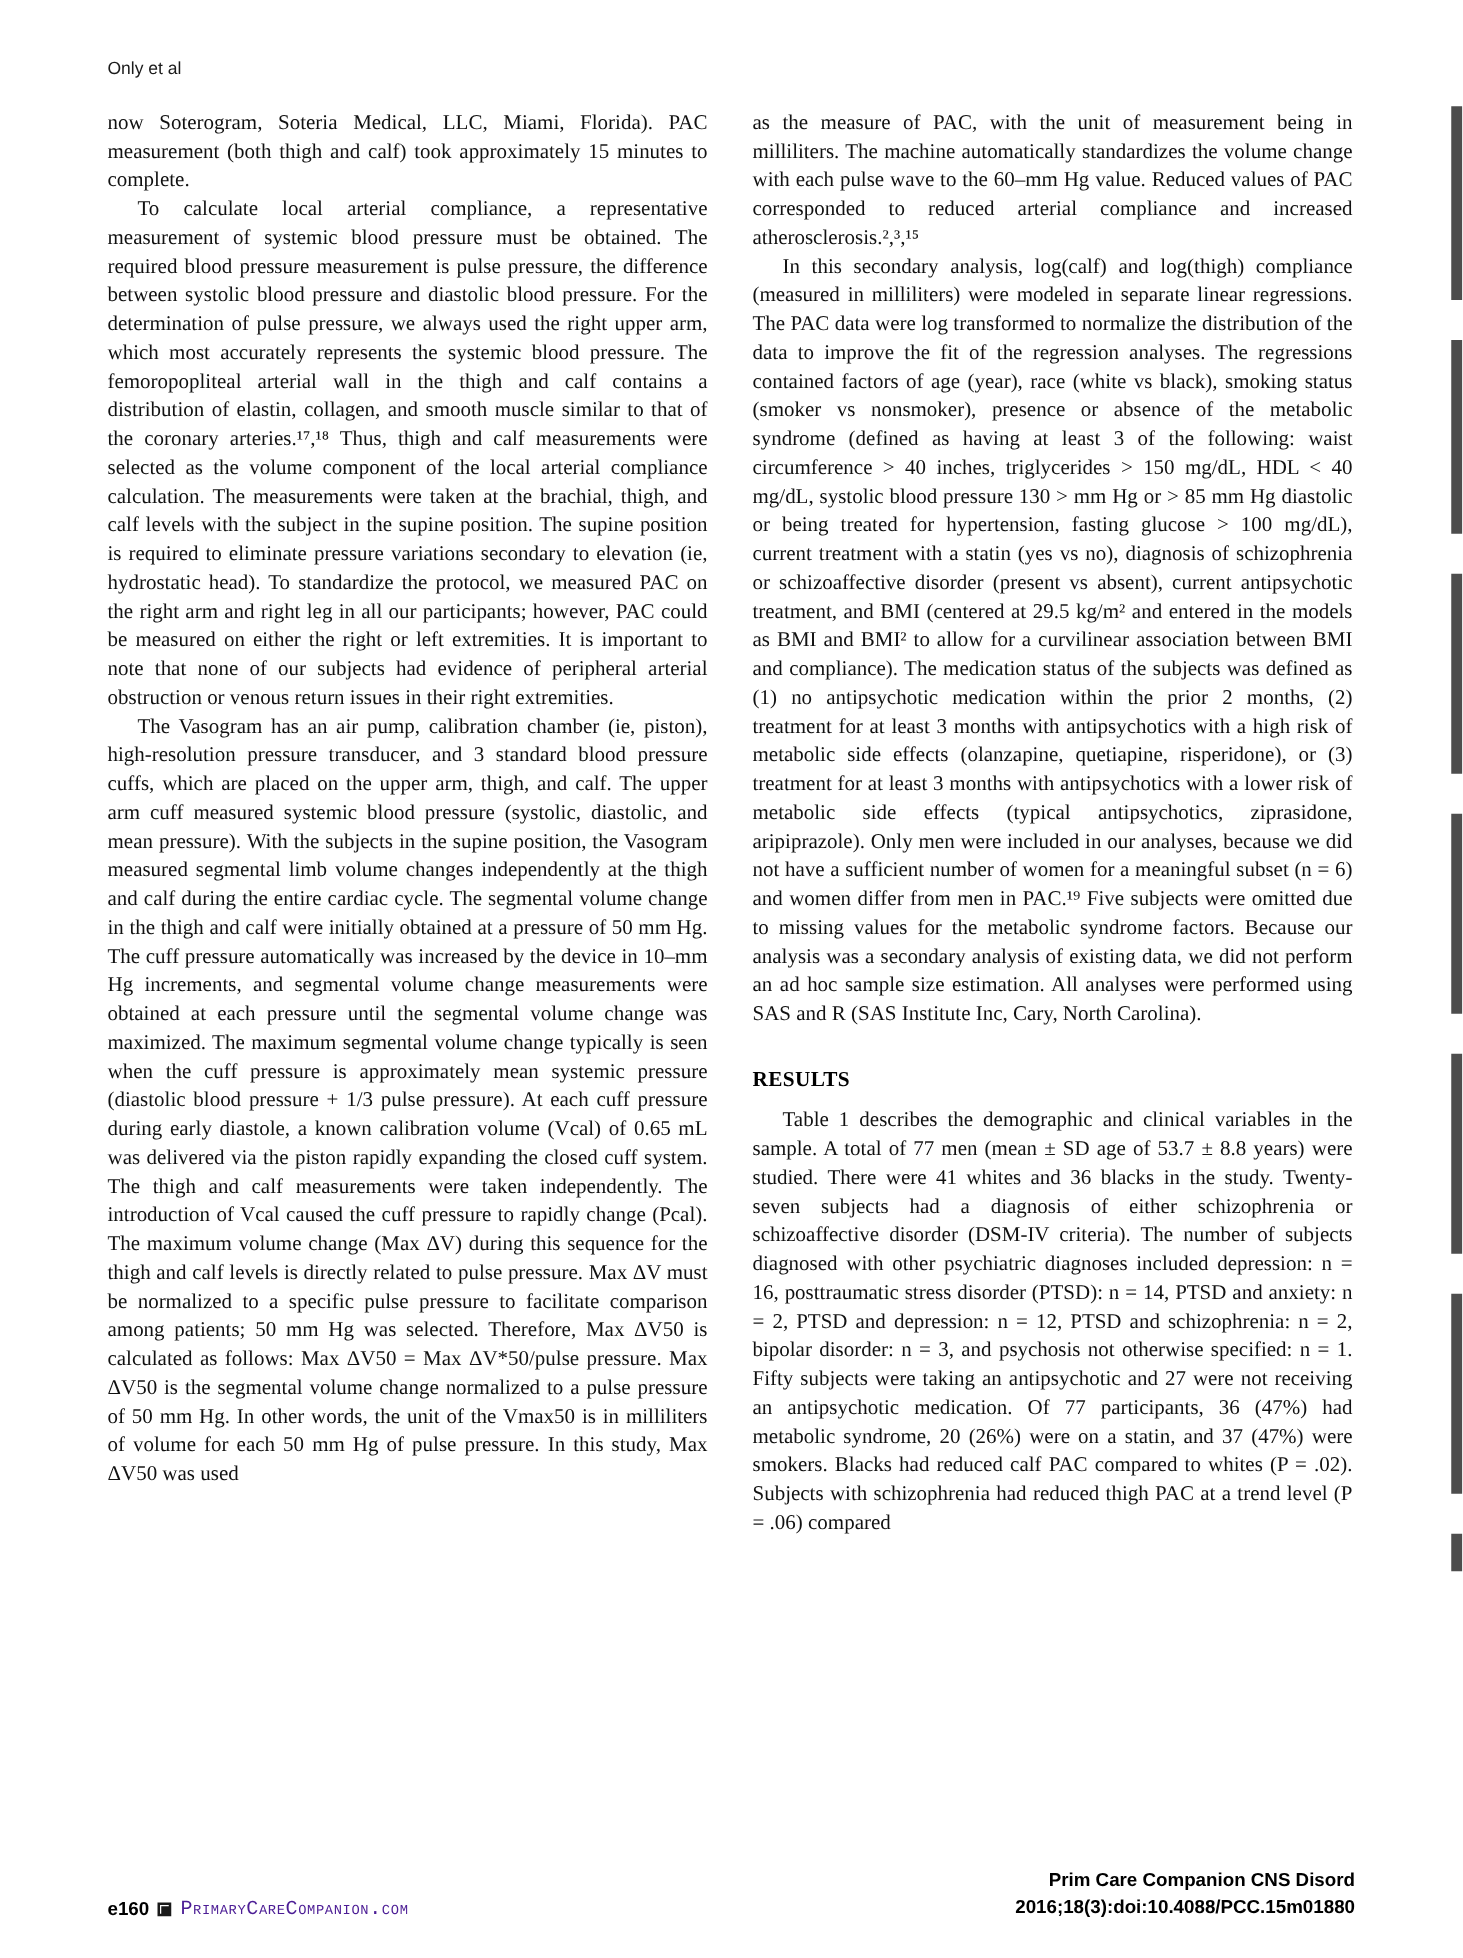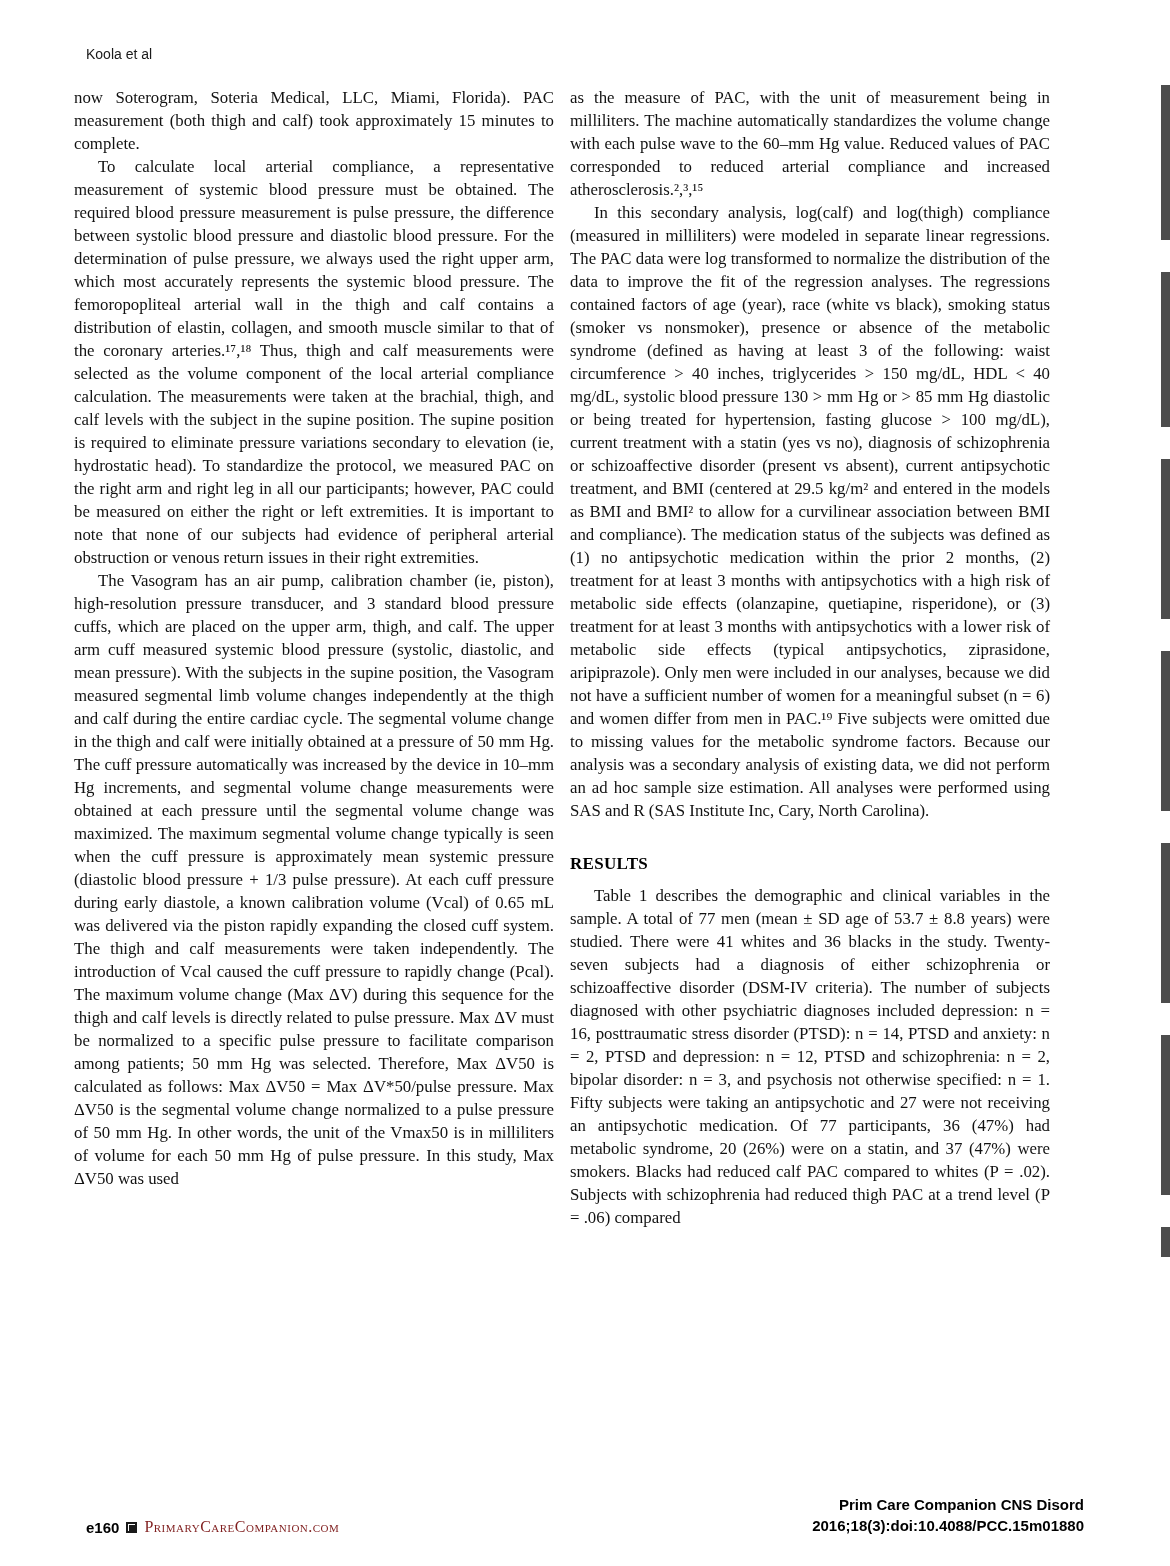--- a/index.html
+++ b/index.html
@@ -20,24 +20,24 @@
     position: absolute;
     top: 46px;
     left: 86px;
     font-family: "Liberation Sans", sans-serif;
     font-size: 14px;
     color: #1a1a1a;
   }
   .columns {
     position: absolute;
     top: 86px;
-    left: 74px;
+    left: 86px;
     width: 1000px;
     display: flex;
-    gap: 16px;
+    gap: 36px;
   }
   .col {
     width: 480px;
     flex: 0 0 480px;
   }
   .col p {
     margin: 0;
     font-size: 16.8px;
     line-height: 23px;
     text-align: justify;
@@ -84,25 +84,25 @@
     color: #000;
   }
   .footer-square {
     display: inline-block;
     width: 11px;
     height: 11px;
     background: #1a1a1a;
     box-shadow: inset 0 0 0 2px #1a1a1a, inset 3px 3px 0 0 #ffffff;
   }
   .footer-site {
-    font-family: Liberation Serif, serif;
+    font-family: Liberation Mono, monospace;
     font-variant: small-caps;
     font-size: 16px;
     letter-spacing: 0.5px;
-    color: #7f1d1d;
+    color: #4c1d95;
   }
   .footer-right {
     font-family: "Liberation Sans", sans-serif;
     font-weight: bold;
     font-size: 15px;
     text-align: right;
     line-height: 21px;
     color: #000;
   }
   .edge-marks {
@@ -124,21 +124,21 @@
   .edge-mark.m4 { top: 651px;  height: 160px; }
   .edge-mark.m5 { top: 843px;  height: 160px; }
   .edge-mark.m6 { top: 1035px; height: 160px; }
   .edge-mark.m7 { top: 1227px; height: 30px;  }
 </style>
 </head>
 <body>
 
 <div class="page">
 
-  <div class="running-head">Koola et al</div>
+  <div class="running-head">Only et al</div>
 
   <div class="columns">
 
     <div class="col">
       <p>now Soterogram, Soteria Medical, LLC, Miami, Florida). PAC measurement (both thigh and calf) took approximately 15 minutes to complete.</p>
       <p class="indent">To calculate local arterial compliance, a representative measurement of systemic blood pressure must be obtained. The required blood pressure measurement is pulse pressure, the difference between systolic blood pressure and diastolic blood pressure. For the determination of pulse pressure, we always used the right upper arm, which most accurately represents the systemic blood pressure. The femoropopliteal arterial wall in the thigh and calf contains a distribution of elastin, collagen, and smooth muscle similar to that of the coronary arteries.¹⁷,¹⁸ Thus, thigh and calf measurements were selected as the volume component of the local arterial compliance calculation. The measurements were taken at the brachial, thigh, and calf levels with the subject in the supine position. The supine position is required to eliminate pressure variations secondary to elevation (ie, hydrostatic head). To standardize the protocol, we measured PAC on the right arm and right leg in all our participants; however, PAC could be measured on either the right or left extremities. It is important to note that none of our subjects had evidence of peripheral arterial obstruction or venous return issues in their right extremities.</p>
       <p class="indent">The Vasogram has an air pump, calibration chamber (ie, piston), high-resolution pressure transducer, and 3 standard blood pressure cuffs, which are placed on the upper arm, thigh, and calf. The upper arm cuff measured systemic blood pressure (systolic, diastolic, and mean pressure). With the subjects in the supine position, the Vasogram measured segmental limb volume changes independently at the thigh and calf during the entire cardiac cycle. The segmental volume change in the thigh and calf were initially obtained at a pressure of 50 mm Hg. The cuff pressure automatically was increased by the device in 10–mm Hg increments, and segmental volume change measurements were obtained at each pressure until the segmental volume change was maximized. The maximum segmental volume change typically is seen when the cuff pressure is approximately mean systemic pressure (diastolic blood pressure + 1/3 pulse pressure). At each cuff pressure during early diastole, a known calibration volume (Vcal) of 0.65 mL was delivered via the piston rapidly expanding the closed cuff system. The thigh and calf measurements were taken independently. The introduction of Vcal caused the cuff pressure to rapidly change (Pcal). The maximum volume change (Max ΔV) during this sequence for the thigh and calf levels is directly related to pulse pressure. Max ΔV must be normalized to a specific pulse pressure to facilitate comparison among patients; 50 mm Hg was selected. Therefore, Max ΔV50 is calculated as follows: Max ΔV50 = Max ΔV*50/pulse pressure. Max ΔV50 is the segmental volume change normalized to a pulse pressure of 50 mm Hg. In other words, the unit of the Vmax50 is in milliliters of volume for each 50 mm Hg of pulse pressure. In this study, Max ΔV50 was used</p>
     </div>
 
     <div class="col">

